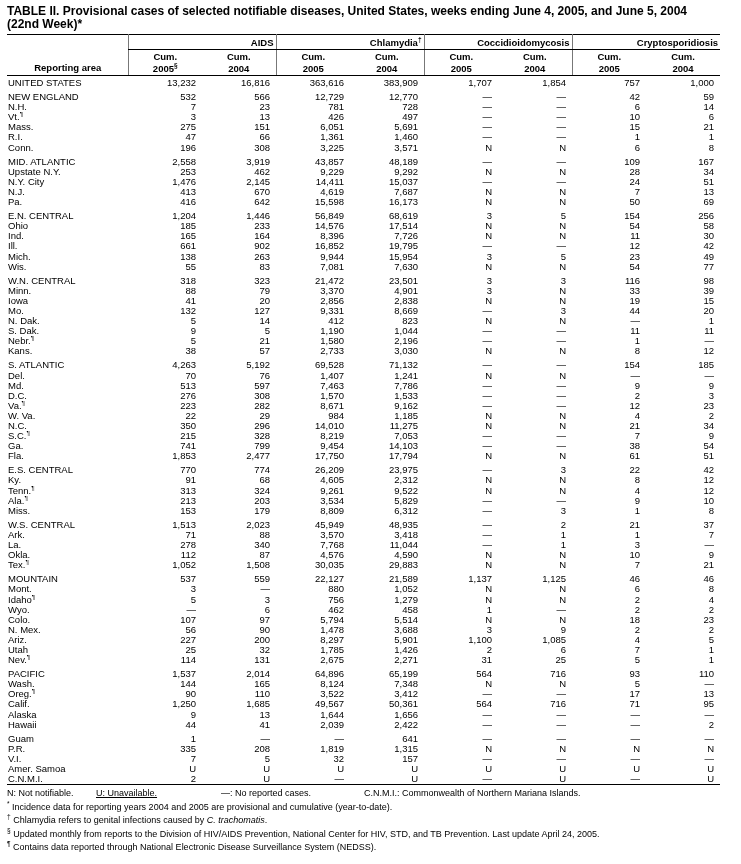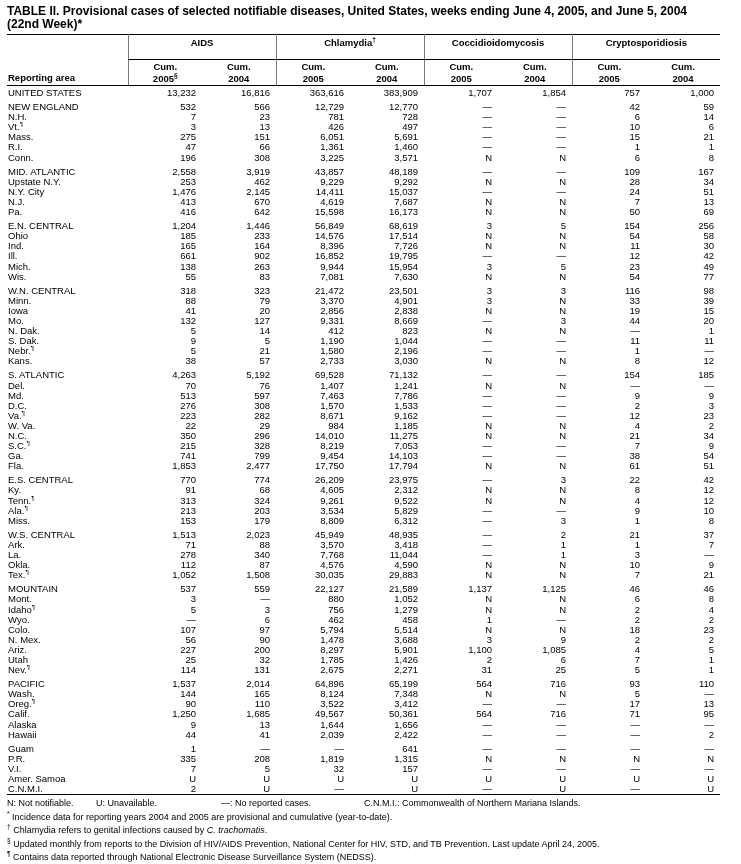--- a/index.html
+++ b/index.html
@@ -10,37 +10,37 @@
   }
   .page { padding: 5px 7px 0; }
   .title { font-weight: bold; font-size: 12px; line-height: 13px; }
   table {
     border-collapse: collapse; table-layout: fixed; width: 713px;
     margin-top: 3px; border-top: 1px solid #000; border-bottom: 1px solid #000;
   }
   col.c-area { width: 121px; }
   col.c-num  { width: 74px; }
   thead th { font-weight: bold; font-size: 9.5px; padding: 0; }
-  th.group-label { text-align: center; border-bottom: 1px solid #000; padding: 2px 2px 11px; line-height: 11px; overflow: hidden; white-space: nowrap; margin-left: 26px; }
+  th.group-label { text-align: right; border-bottom: 1px solid #000; padding: 2px 2px 1px; line-height: 11px; overflow: hidden; white-space: nowrap; margin-left: 26px; }
   .gsep { border-left: 1px solid #777; }
   tr.cum-row th.sub { text-align: center; line-height: 10px; padding-top: 2px; font-weight: bold; }
   tr.year-row th { border-bottom: 1px solid #000; }
   tr.year-row th.sub { text-align: center; line-height: 11px; padding-bottom: 1px; }
-  th.area-col { text-align: left; }
+  th.area-col { text-align: center; }
   th.reporting-area { font-weight: bold; font-size: 9.5px; vertical-align: bottom; padding: 0 0 2px 1px; }
   tbody td { font-size: 9.5px; line-height: 10.1px; height: 10.1px; padding: 0; white-space: nowrap; overflow: hidden; }
   tbody tr:first-child td { padding-top: 2px; height: 12px; }
   td.area { text-align: left; padding-left: 1px; }
   td.num  { text-align: right; padding-right: 6px; }
   tr.spacer td { height: 4px; line-height: 4px; font-size: 1px; padding: 0; }
   sup { font-size: 6.5px; line-height: 0; vertical-align: super; }
   .footnotes { margin-top: 3px; font-size: 9px; line-height: 10.5px; }
   .fn-legend .leg { display: inline-block; }
   .leg0 { width: 89px; }
-  .leg1 { width: 125px; }
+  .leg1 { width: 125px; text-decoration: underline; }
   .leg2 { width: 143px; }
   .fn .mk { font-size: 6.5px; vertical-align: super; }
   .fn i { font-style: italic; }
 </style>
 </head>
 <body>
 
 <div class="page">
 
   <div class="title">

